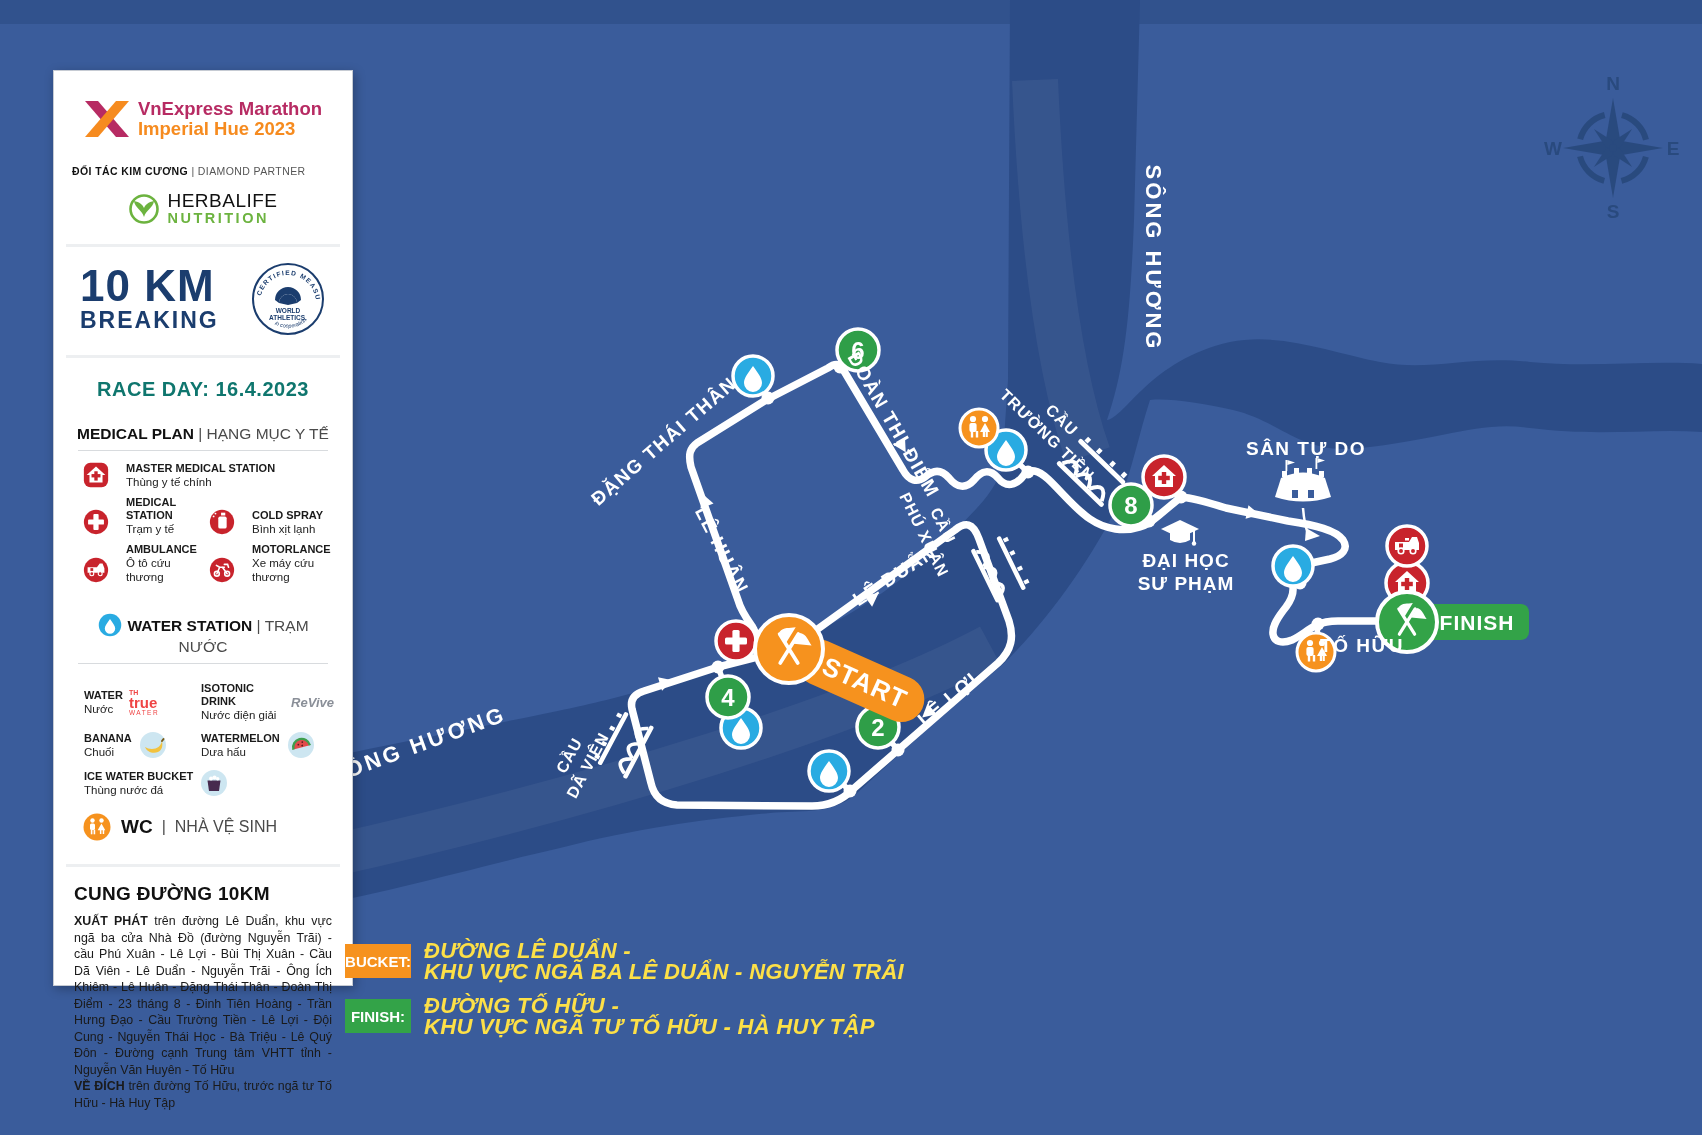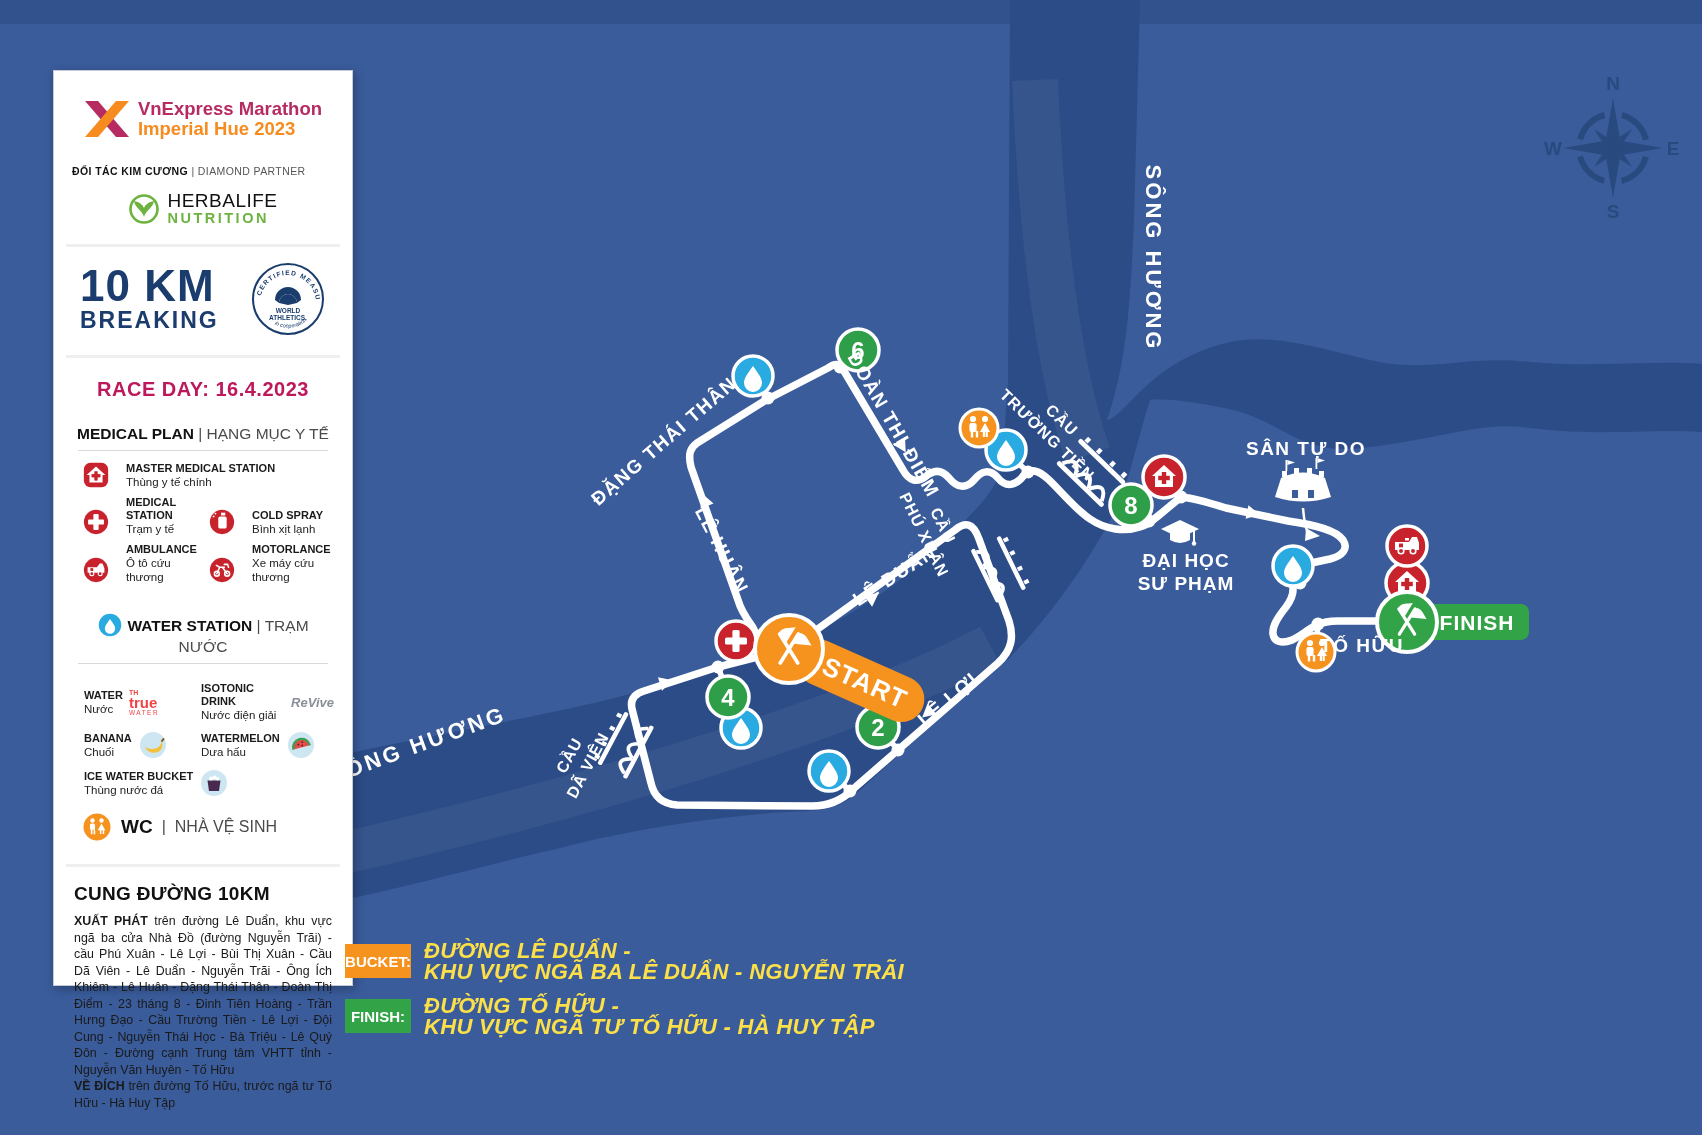--- a/index.html
+++ b/index.html
@@ -17,21 +17,21 @@
   .vx2{color:#F68B1F;font-weight:bold;font-size:18.5px;line-height:20px;}
   .partner{text-align:left;font-size:10.5px;color:#555;margin-top:26px;letter-spacing:.4px;}
   .partner .b{color:#111;font-weight:bold;}
   .herb{display:flex;align-items:center;justify-content:center;gap:7px;margin-top:14px;}
   .h1{font-weight:normal;font-size:19px;color:#111;letter-spacing:.5px;line-height:19px;}
   .h2{font-weight:bold;font-size:14.5px;color:#6CB33F;letter-spacing:2.5px;line-height:16px;}
   hr.div{border:none;border-top:3px solid #edeff1;margin:18px -6px 14px -6px;}
   .dist-row{display:flex;align-items:center;justify-content:space-between;padding:0 8px;}
   .km10{color:#1B3D6E;font-weight:bold;font-size:44px;line-height:42px;letter-spacing:1px;}
   .breaking{color:#1B3D6E;font-weight:bold;font-size:23px;letter-spacing:2px;line-height:26px;}
-  .race-day{color:#be185d;font-weight:bold;font-size:20px;text-align:center;margin-top:20px;letter-spacing:.5px;}
+  .race-day{color:#0f766e;font-weight:bold;font-size:20px;text-align:center;margin-top:20px;letter-spacing:.5px;}
   .sec-head{margin-top:24px;text-align:center;font-size:15.5px;color:#4a4a4a;}
   .sec-head .b{color:#111;font-weight:bold;}
   .sec-head .drop{vertical-align:-7px;margin-right:4px;}
   hr.thin{border:none;border-top:1px solid #d8dbde;margin:7px 6px 10px 6px;}
   .leg-row{display:flex;align-items:flex-end;gap:16px;margin:7px 0 0 10px;}
   .leg-grid{display:grid;grid-template-columns:1fr 1fr;margin-left:10px;}
   .leg-grid .leg-row{margin-left:0;}
   .lt{font-size:11px;font-weight:bold;color:#1a1a1a;line-height:13px;}
   .ls{font-size:11.5px;color:#222;line-height:14px;}
   .lic{flex:0 0 auto;}

